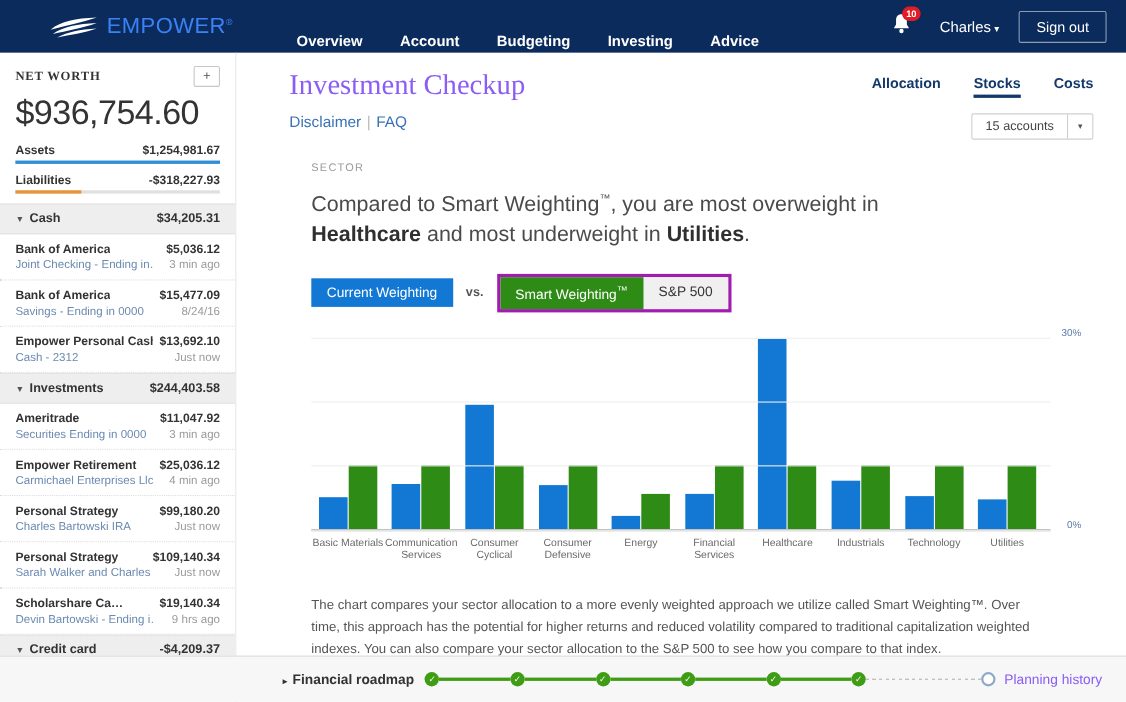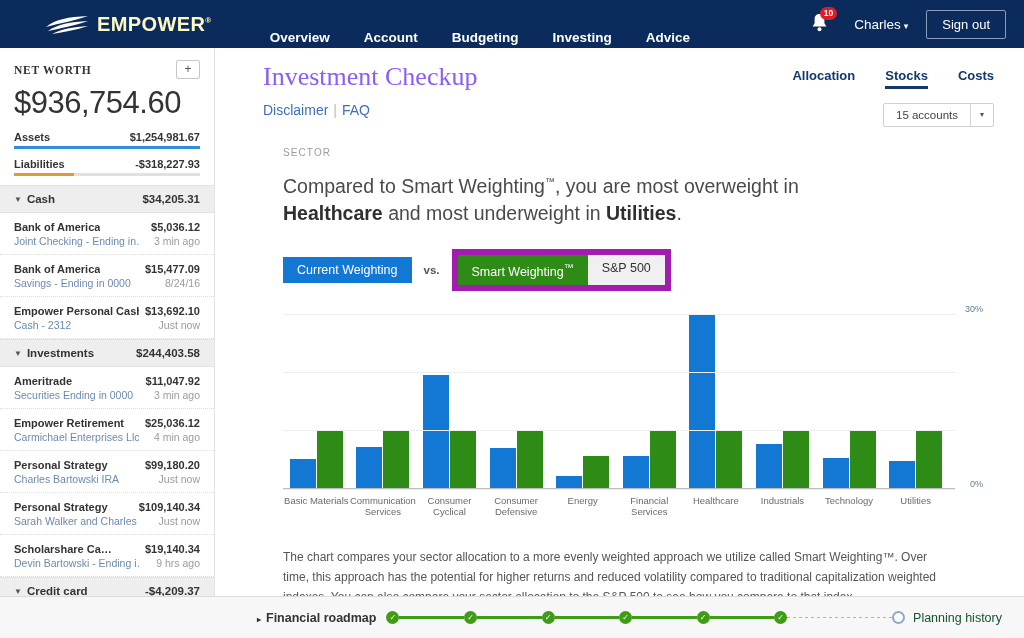--- a/index.html
+++ b/index.html
@@ -13,21 +13,21 @@
   .app { position: relative; width: 1024px; height: 638px; background: #f7f7f7; }
 
   
   .topnav {
     position: absolute; top: 0; left: 0; width: 1024px; height: 48px;
     background: #0b2b5c; display: flex; align-items: center;
   }
   .logo-wrap { display: flex; align-items: center; margin-left: 44px; }
   .logo-mark { width: 46px; height: 22px; margin-right: 7px; }
   .logo-text {
-    color: #fef9c3; font-size: 20px; font-weight: bold; letter-spacing: .4px;
+    color: #3b82f6; font-size: 20px; font-weight: normal; letter-spacing: .4px;
   }
   .logo-tm { font-size: 8px; vertical-align: super; }
   .nav-items { display: flex; align-items: center; margin-left: 58px; }
   .nav-item {
     color: #ffffff; font-size: 13.5px; font-weight: bold;
     margin-right: 34px; cursor: pointer; position: relative; padding-bottom: 2px; margin-top: 29px;
   }
   .nav-item.active::after {
     content: ""; position: absolute; left: 0; right: 0; bottom: -6px;
     height: 3px; background: #ffffff;
@@ -142,21 +142,21 @@
   .headline b { color: #2f2f2f; font-weight: bold; }
   .tm { font-size: 10px; vertical-align: super; }
 
   .toggles { display: flex; align-items: center; padding: 22px 0 0 68px; }
   .tg {
     font-size: 12.5px; padding: 6px 14px; cursor: pointer; line-height: 14px;
   }
   .tg.blue { background: #1278d4; color: #fff; }
   .tg.vs { color: #555; font-weight: bold; font-size: 11.5px;
     background: transparent; padding: 6px 12px; }
-  .tg-group { display: flex; border: 6px solid #a21caf; }
+  .tg-group { display: flex; border: 3px solid #a21caf; }
   .tg.green { background: #2e8b16; color: #fff; position: relative; }
   .tg.grey { background: #f0f0f0; color: #333; }
 
   
   .chart-area {
     position: relative; margin: 24px 0 0 0; height: 210px;
     padding: 0 75px 0 68px;
   }
   .plot { position: relative; width: 100%; height: 175px; }
   .gridline {
@@ -216,21 +216,21 @@
   }
   .rm-dash {
     flex: 0 0 105px; height: 1px;
     background: repeating-linear-gradient(to right,#b3b3b3 0 3px,transparent 3px 6px);
   }
   .rm-open {
     width: 13px; height: 13px; border-radius: 50%; border: 2px solid #8fa8c9;
     background: #fff; flex: 0 0 auto; cursor: pointer;
   }
   .rm-link {
-    font-size: 12.5px; color: #14532d; margin-left: 8px; white-space: nowrap;
+    font-size: 12.5px; color: #8b5cf6; margin-left: 8px; white-space: nowrap;
     cursor: pointer;
   }
   .scroll-strip {
     position: absolute; left: 0; bottom: 0; width: 215px; height: 42px;
     background: #f7f7f7; border-top: 1px solid #dcdcdc;
   }
 </style>
 </head>
 <body>
 

